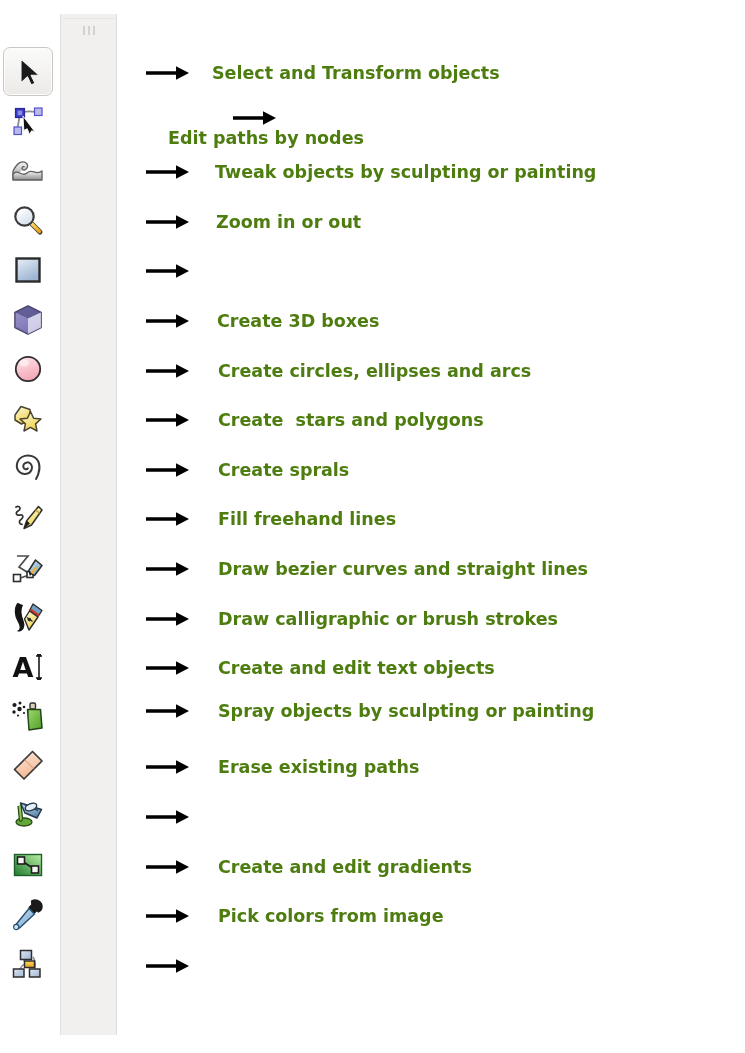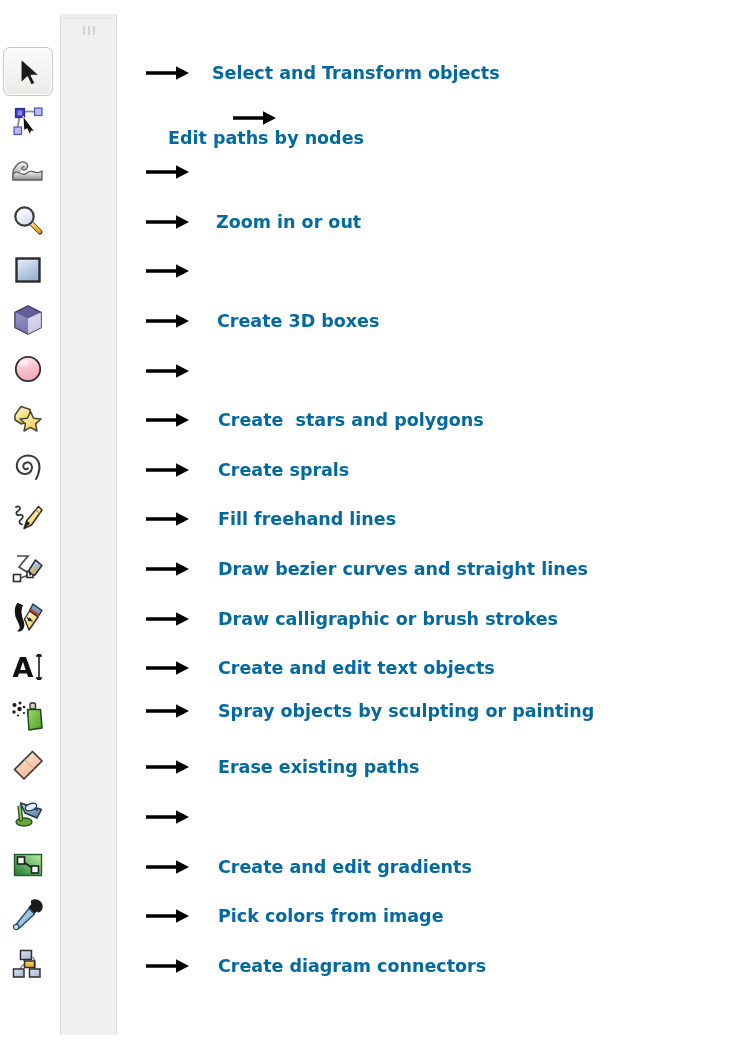--- a/index.html
+++ b/index.html
@@ -86,21 +86,21 @@
   .arrow {
     width: 44px;
     height: 20px;
     flex: 0 0 44px;
     display: block;
   }
   .row-label {
     font-family: "DejaVu Sans", sans-serif;
     font-weight: bold;
     font-size: 17.5px;
-    color: #0369a1;
+    color: #4d7c0f;
     letter-spacing: 0px;
     white-space: pre;
     line-height: 20px;
   }
 </style>
 </head>
 <body>
 
 <div id="toolbox">
   <div id="toolbox-top-line"></div>
@@ -321,20 +321,21 @@
   </svg>
       </span>
       <span class="row-label" style="margin-left: 22px;">Edit paths by nodes</span>
     </div>
     <div class="row" style="top: 157.2px;">
       <span>
         <svg viewBox="0 0 44 20" class="arrow" preserveAspectRatio="xMinYMid meet">
    <path d="M0 8.2 L30 8.2 L30 3.2 L43 10 L30 16.8 L30 11.8 L0 11.8 Z" fill="#000"></path>
   </svg>
       </span>
+      <span class="row-label" style="margin-left: 25px;">Tweak objects by sculpting or painting</span>
     </div>
     <div class="row" style="top: 206.8px;">
       <span>
         <svg viewBox="0 0 44 20" class="arrow" preserveAspectRatio="xMinYMid meet">
    <path d="M0 8.2 L30 8.2 L30 3.2 L43 10 L30 16.8 L30 11.8 L0 11.8 Z" fill="#000"></path>
   </svg>
       </span>
       <span class="row-label" style="margin-left: 26px;">Zoom in or out</span>
     </div>
     <div class="row" style="top: 256.4px;">
@@ -351,20 +352,21 @@
   </svg>
       </span>
       <span class="row-label" style="margin-left: 27px;">Create 3D boxes</span>
     </div>
     <div class="row" style="top: 355.6px;">
       <span>
         <svg viewBox="0 0 44 20" class="arrow" preserveAspectRatio="xMinYMid meet">
    <path d="M0 8.2 L30 8.2 L30 3.2 L43 10 L30 16.8 L30 11.8 L0 11.8 Z" fill="#000"></path>
   </svg>
       </span>
+      <span class="row-label" style="margin-left: 28px;">Create circles, ellipses and arcs</span>
     </div>
     <div class="row" style="top: 405.2px;">
       <span>
         <svg viewBox="0 0 44 20" class="arrow" preserveAspectRatio="xMinYMid meet">
    <path d="M0 8.2 L30 8.2 L30 3.2 L43 10 L30 16.8 L30 11.8 L0 11.8 Z" fill="#000"></path>
   </svg>
       </span>
       <span class="row-label" style="margin-left: 28px;">Create  stars and polygons</span>
     </div>
     <div class="row" style="top: 454.8px; justify-content: center;">
@@ -445,21 +447,20 @@
   </svg>
       </span>
       <span class="row-label" style="margin-left: 28px;">Pick colors from image</span>
     </div>
     <div class="row" style="top: 950.8px;">
       <span>
         <svg viewBox="0 0 44 20" class="arrow" preserveAspectRatio="xMinYMid meet">
    <path d="M0 8.2 L30 8.2 L30 3.2 L43 10 L30 16.8 L30 11.8 L0 11.8 Z" fill="#000"></path>
   </svg>
       </span>
-      <span class="row-label" style="margin-left: 28px;">Create diagram connectors</span>
     </div>
   </div>
 
 <svg width="0" height="0" style="position:absolute" aria-hidden="true">
 <defs>
   <linearGradient id="gBtn" x1="0" y1="0" x2="0" y2="1">
     <stop offset="0" stop-color="#ffffff"></stop>
         <stop offset="1" stop-color="#e9e7e4"></stop>
   </linearGradient>
   <linearGradient id="gGray" x1="0" y1="0" x2="0" y2="1">

